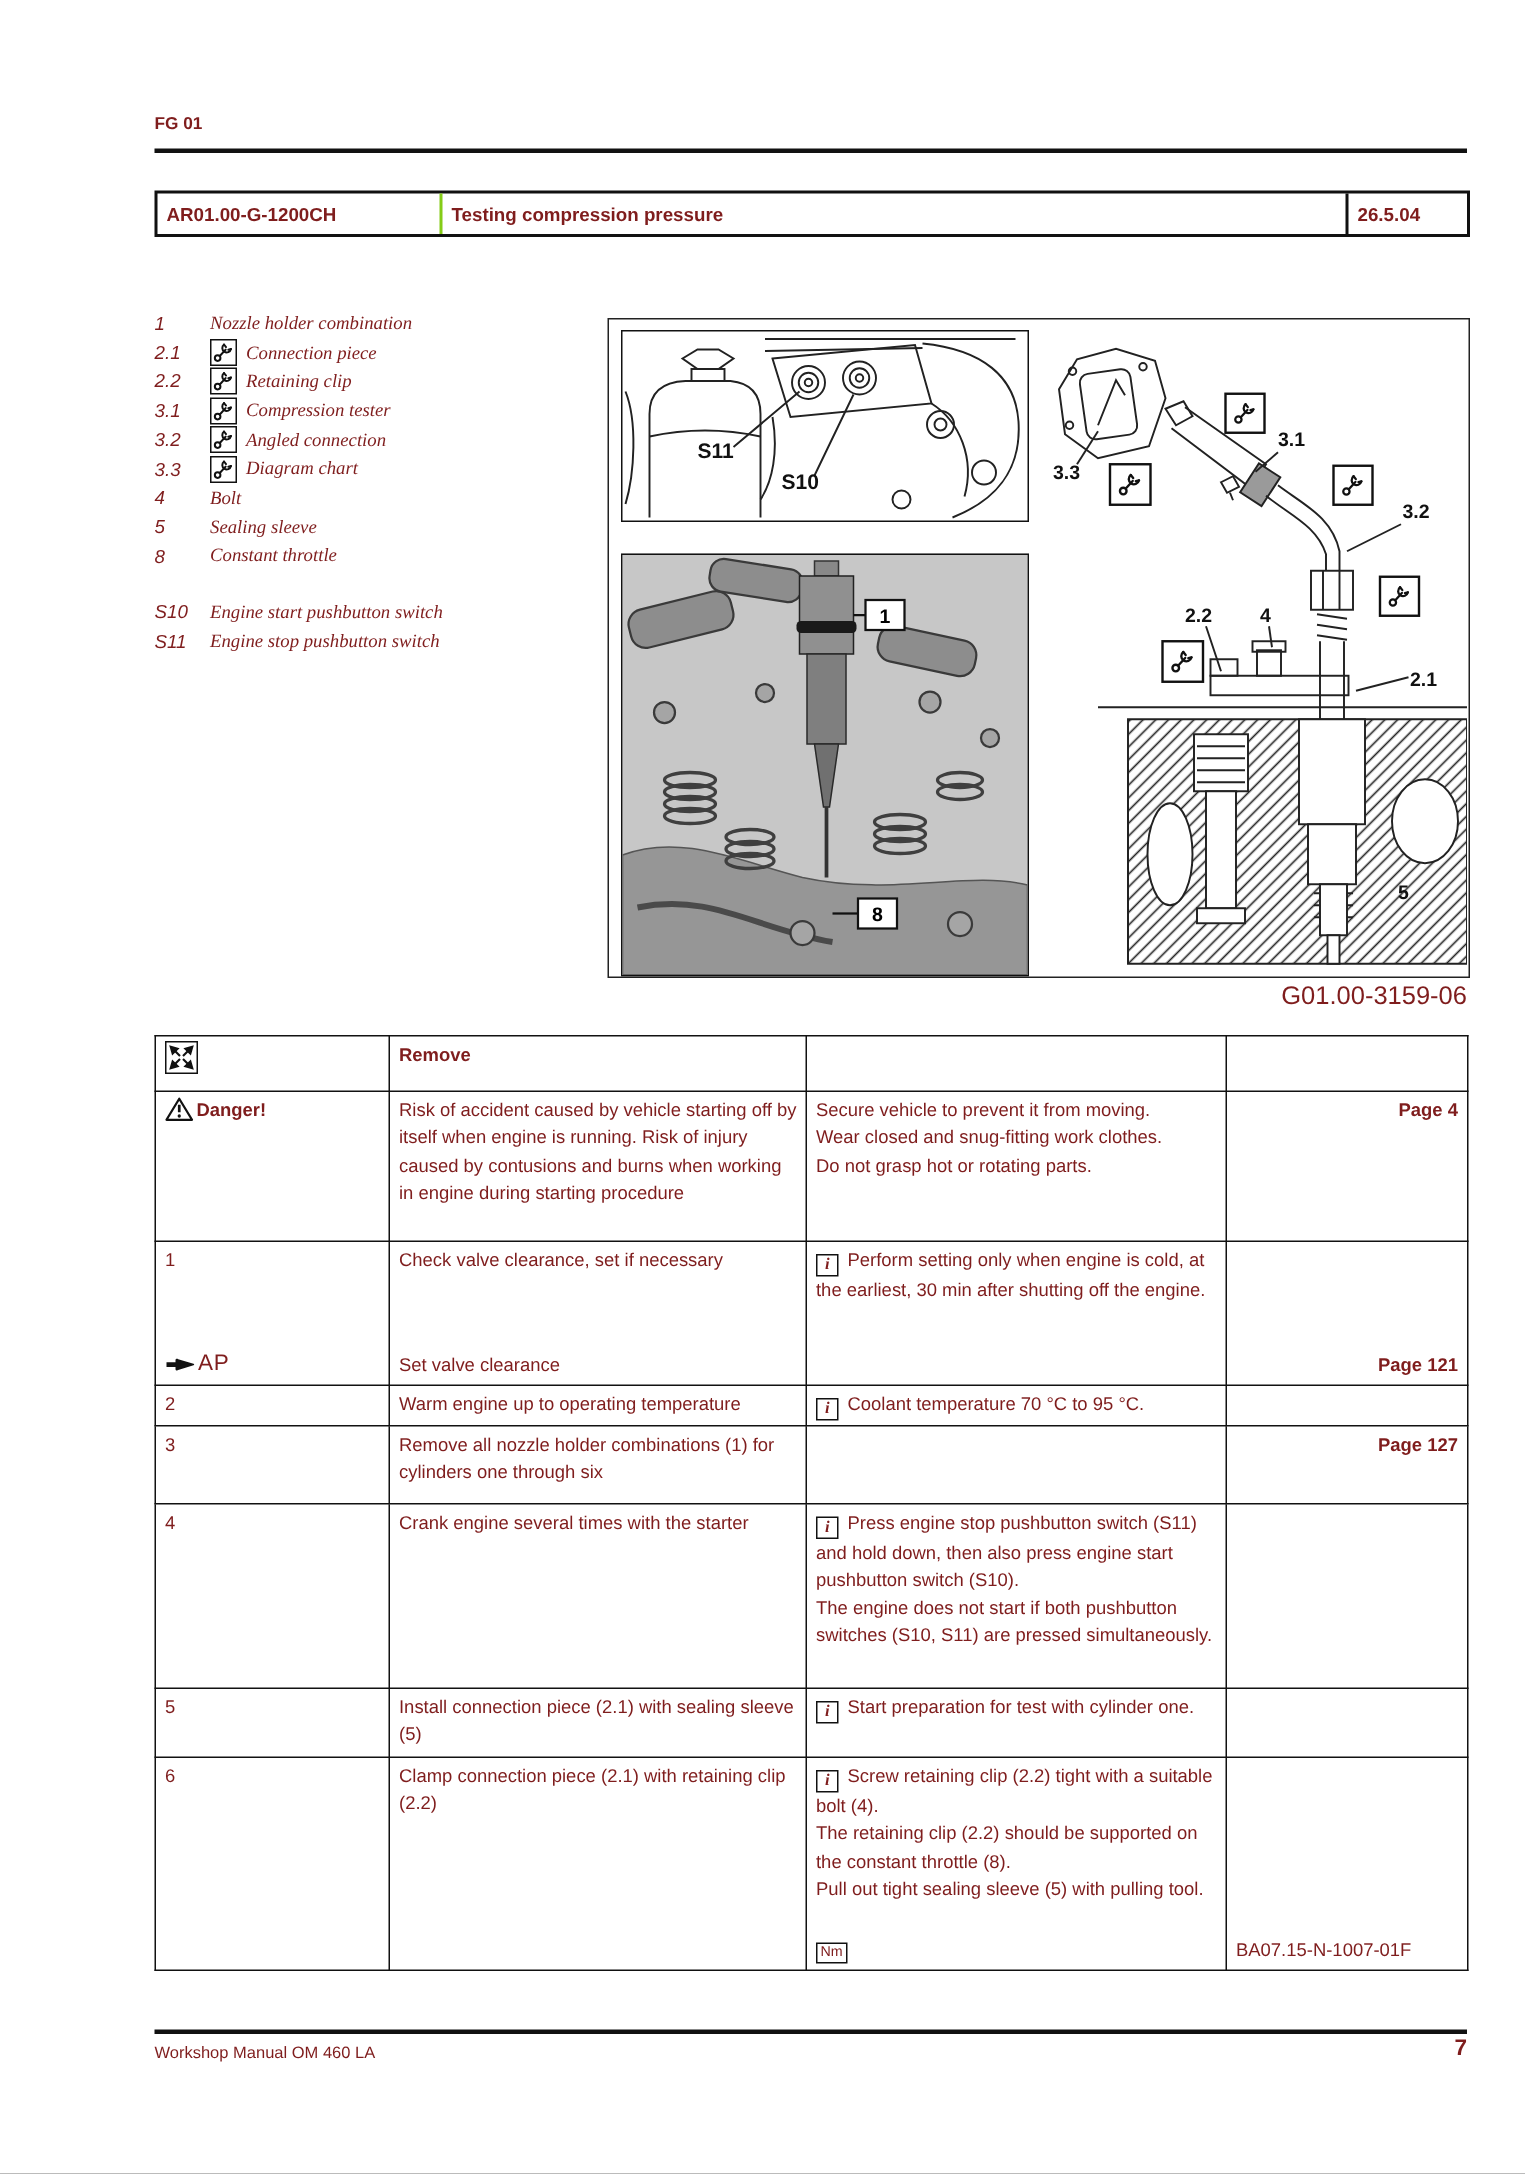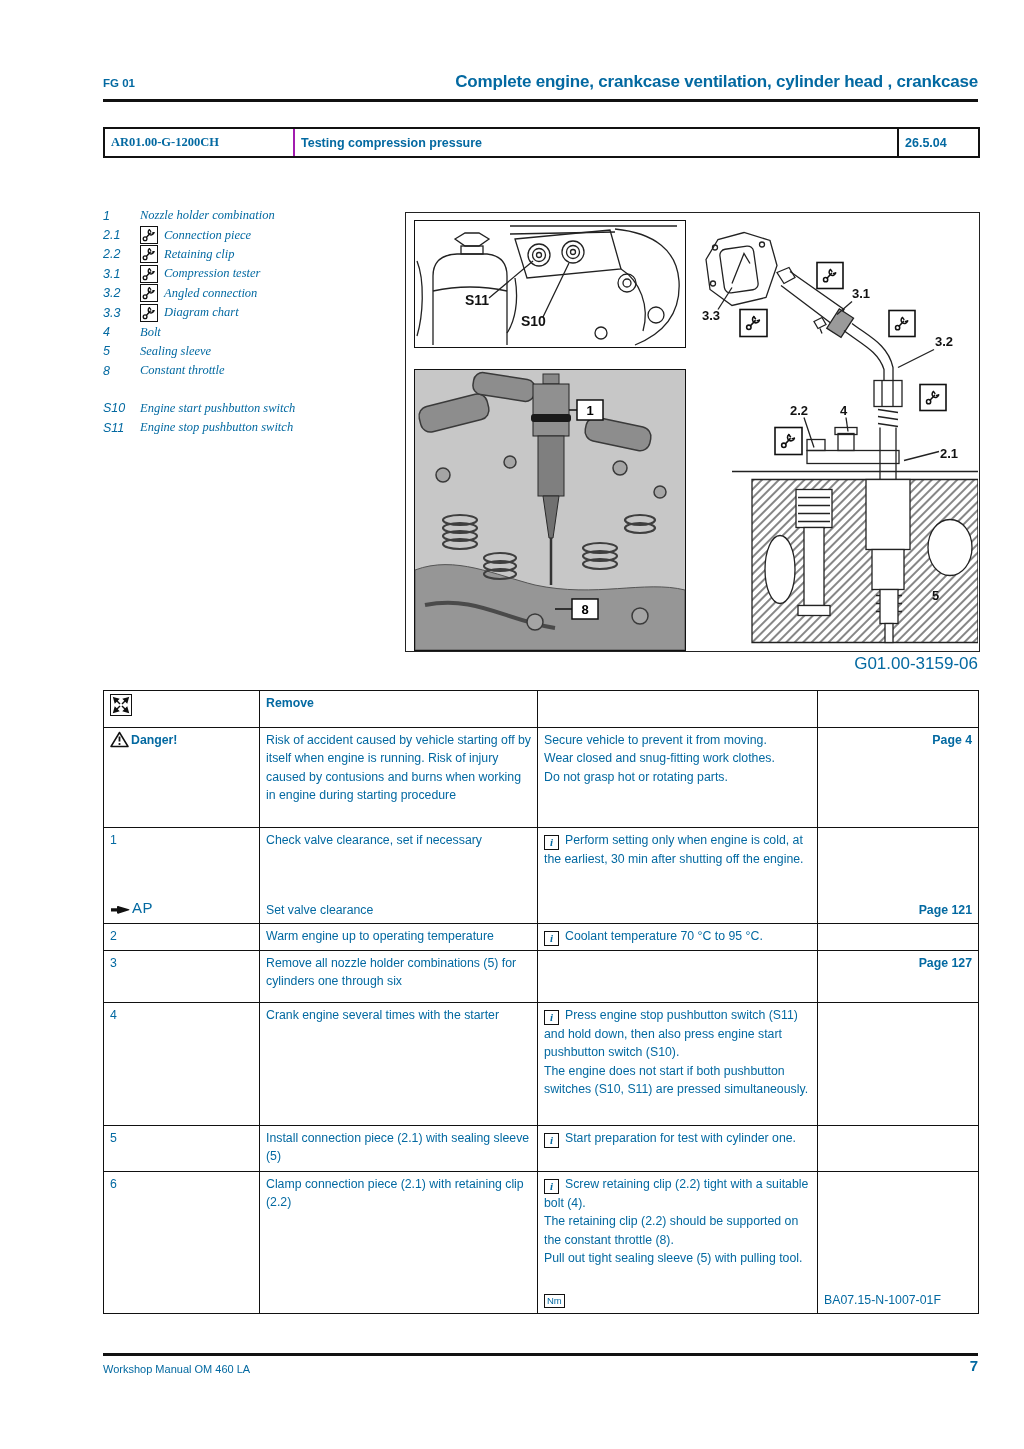--- a/index.html
+++ b/index.html
@@ -1,27 +1,27 @@
 <!DOCTYPE html>
 <html><head>
 <meta charset="utf-8">
 <style>
   html,body{margin:0;padding:0;background:#888;}
   .page{position:relative;width:1024px;height:1449px;background:#ffffff;
-        font-family:"Liberation Sans","DejaVu Sans",sans-serif;color:#0369a1;overflow:hidden;}
+        font-family:"Liberation Sans","DejaVu Sans",sans-serif;color:#7f1d1d;overflow:hidden;}
   
   .fg{position:absolute;left:103px;top:77px;font-size:11.5px;font-weight:bold;}
   .htitle{position:absolute;left:250px;top:72px;width:728px;text-align:right;
           font-size:17px;font-weight:bold;letter-spacing:-0.2px;}
   .hrule{position:absolute;left:103px;top:99px;width:875px;height:3px;background:#111;}
   
   .docbar{position:absolute;left:103px;top:127px;width:873px;height:27px;display:flex;
           border:2px solid #111;font-size:12.5px;font-weight:bold;}
   .docbar>div{display:flex;align-items:center;padding:0 6px;box-sizing:border-box;}
-  .db-code{width:190px;border-right:2px solid #a21caf;font-family:Liberation Serif, serif;}
+  .db-code{width:190px;border-right:2px solid #84cc16;}
   .db-title{flex:1;border-right:2px solid #111;}
   .db-date{width:79px;}
   
   .legend{position:absolute;left:103px;top:206px;width:300px;font-size:12.5px;font-style:italic;}
   .lg-row{display:flex;align-items:center;height:19.4px;}
   .lg-gap{margin-top:18px;}
   .lg-ref{width:37px;flex:none;}
   .lg-label{white-space:nowrap;font-family:Liberation Serif, serif;}
   .ti{width:16px;height:16px;border:1.5px solid #111;background:#fff;flex:none;
       margin-right:6px;display:inline-block;}
@@ -70,21 +70,20 @@
     <pattern id="hx" width="6" height="6" patternTransform="rotate(45)" patternUnits="userSpaceOnUse">
       <rect width="6" height="6" fill="#fff"></rect>
       <line x1="1" y1="0" x2="1" y2="6" stroke="#222" stroke-width="1.1"></line>
     </pattern>
   </defs>
 </svg>
 
 <div class="page">
 
   <div class="fg">FG 01</div>
-  <div class="htitle">Complete engine, crankcase ventilation, cylinder head , crankcase</div>
   <div class="hrule"></div>
 
   <div class="docbar">
     <div class="db-code">AR01.00-G-1200CH</div>
     <div class="db-title">Testing compression pressure</div>
     <div class="db-date">26.5.04</div>
   </div>
 
   <div class="legend">
     <div class="lg-row">
@@ -375,21 +374,21 @@
 
     <tr style="height:27px">
       <td><span>2</span></td>
       <td><span>Warm engine up to operating temperature</span></td>
       <td><span class="ibox">i</span><span class="prelines">Coolant temperature 70 °C to 95 °C.</span></td>
       <td></td>
     </tr>
 
     <tr style="height:52px">
       <td><span>3</span></td>
-      <td><span>Remove all nozzle holder combinations (5) for cylinders one through six</span></td>
+      <td><span>Remove all nozzle holder combinations (1) for cylinders one through six</span></td>
       <td></td>
       <td class="pg">Page 127</td>
     </tr>
 
     <tr style="height:123px">
       <td><span>4</span></td>
       <td><span>Crank engine several times with the starter</span></td>
       <td><span class="ibox">i</span><span class="prelines">Press engine stop pushbutton switch (S11) and hold down, then also press engine start pushbutton switch (S10).
 The engine does not start if both pushbutton switches (S10, S11) are pressed simultaneously.</span></td>
       <td></td>

